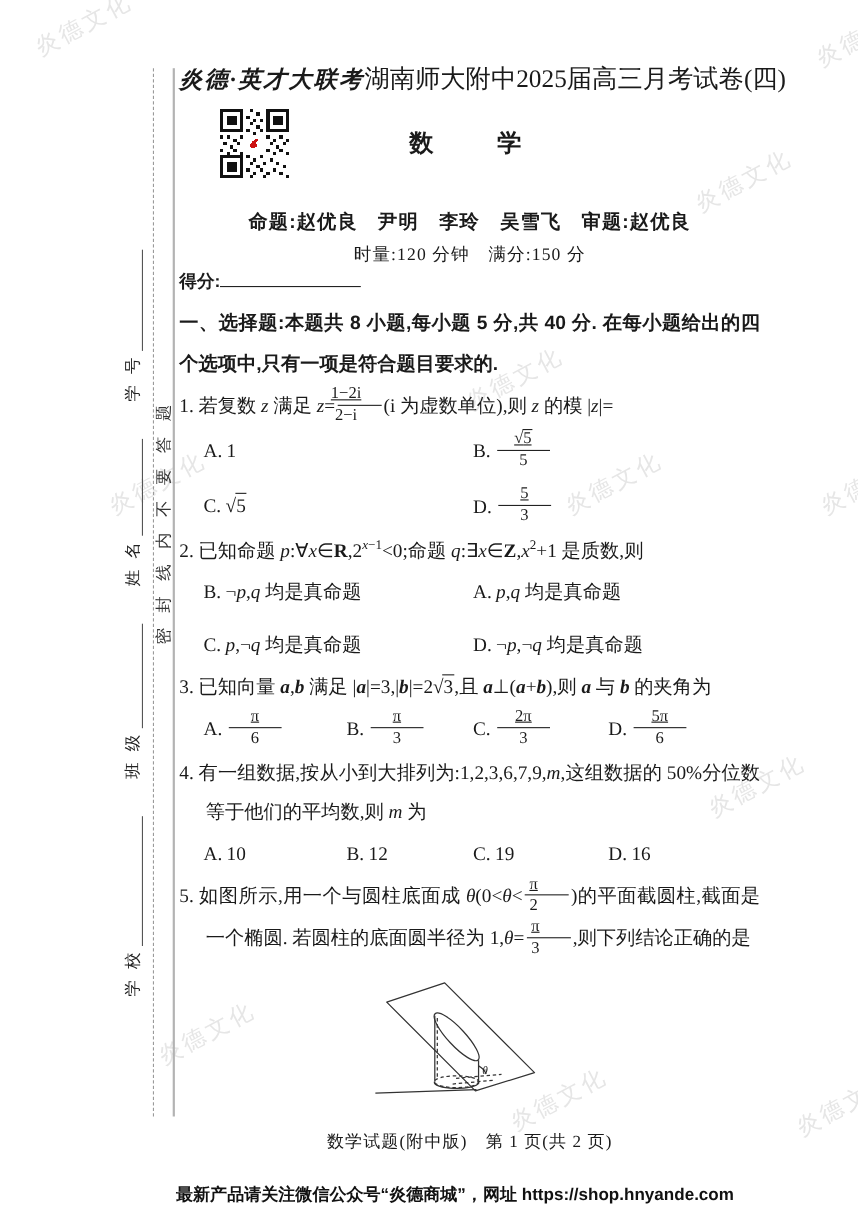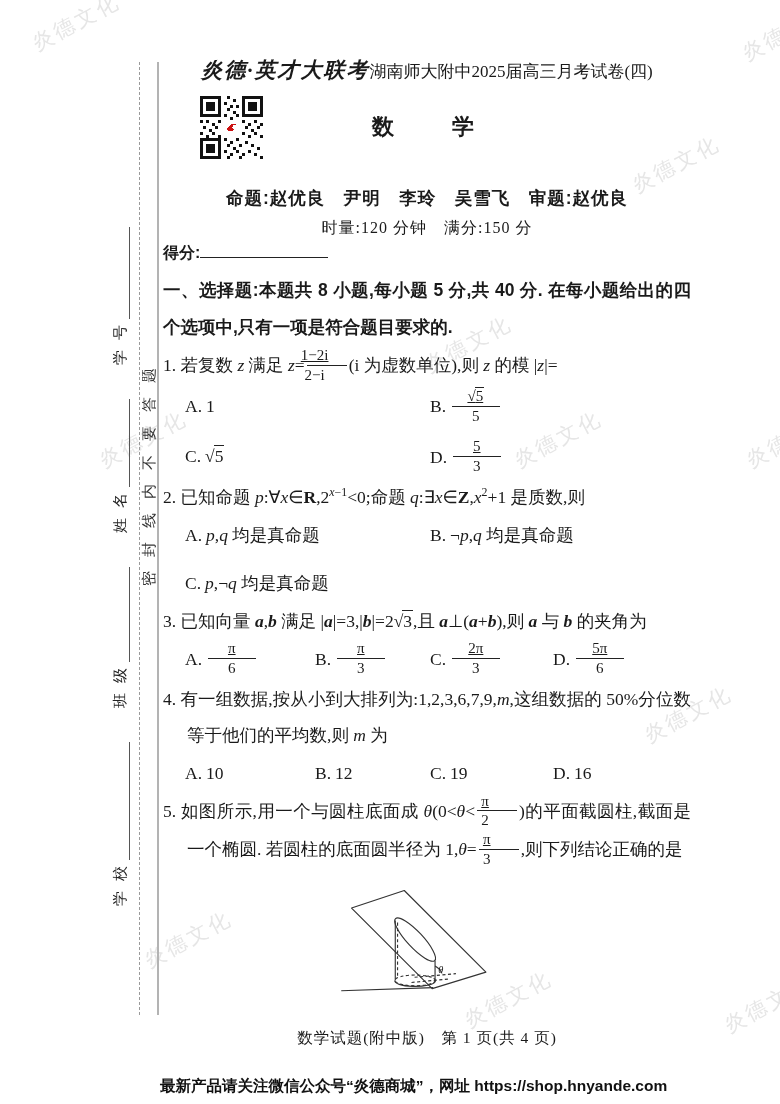--- a/index.html
+++ b/index.html
@@ -18,21 +18,21 @@
   .field{display:inline-flex;align-items:flex-end;margin-right:34px;}
   .field-label{font-size:15px;letter-spacing:10px;color:#222;}
   .field-line{display:inline-block;border-bottom:1px solid #555;height:14px;margin-left:-4px;}
   .seal-strip{position:absolute;left:140px;top:586px;width:232px;height:18px;
               transform:rotate(-90deg);transform-origin:top left;
               font-size:15px;letter-spacing:14px;color:#333;white-space:nowrap;}
   
   .content{position:absolute;left:163px;top:56px;width:528px;}
   .title-line{text-align:center;white-space:nowrap;}
   .brand{font-size:21px;font-weight:700;font-style:italic;letter-spacing:2px;margin-top:20px;}
-  .exam-name{font-size:17px;}
+  .exam-name{font-size:23px;}
   .qr-row{position:relative;height:74px;margin-top:12px;}
   .qr{position:absolute;left:37px;top:0;}
   .subject{padding-top:16px;text-align:center;font-family:"Liberation Sans",sans-serif;
            font-weight:700;font-size:22px;letter-spacing:58px;padding-left:50px;}
   .setters{margin-top:16px;text-align:center;font-family:"Liberation Sans",sans-serif;
            font-weight:700;font-size:17.5px;letter-spacing:1px;}
   .duration{margin-top:8px;text-align:center;font-size:16px;letter-spacing:1px;}
   .score-row{margin-top:4px;text-align:left;font-family:"Liberation Sans",sans-serif;
              font-weight:700;font-size:16px;padding-right:28px;}
   .score-line{display:inline-block;width:128px;border-bottom:1.5px solid #222;height:14px;}
@@ -203,23 +203,24 @@
             <div class="opt"><span class="lab">C.</span><span><span class="sqrt"><span class="rad">√</span><span class="bar">5</span></span></span></div>
             <div class="opt"><span class="lab">D.</span><span><span class="frac">
                   <span class="nu">5</span>
                   <span class="de">3</span>
                 </span></span></div>
           </div>
         </div>
         <div class="question">
           <div class="stem">2. 已知命题 <span class="mi">p</span>:∀<span class="mi">x</span>∈<span class="mB">R</span>,2<sup><span class="mi">x</span>−1</sup>&lt;0;命题 <span class="mi">q</span>:∃<span class="mi">x</span>∈<span class="mB">Z</span>,<span class="mi">x</span><sup>2</sup>+1 是质数,则</div>
           <div class="options cols2">
+            <div class="opt"><span class="lab">B.</span><span>¬<span class="mi">p</span>,<span class="mi">q</span> 均是真命题</span></div>
             <div class="opt"><span class="lab">A.</span><span><span class="mi">p</span>,<span class="mi">q</span> 均是真命题</span></div>
-            <div class="opt"><span class="lab">B.</span><span>¬<span class="mi">p</span>,<span class="mi">q</span> 均是真命题</span></div>
             <div class="opt"><span class="lab">C.</span><span><span class="mi">p</span>,¬<span class="mi">q</span> 均是真命题</span></div>
+            <div class="opt"><span class="lab">D.</span><span>¬<span class="mi">p</span>,¬<span class="mi">q</span> 均是真命题</span></div>
           </div>
         </div>
         <div class="question">
           <div class="stem">3. 已知向量 <span class="mb">a</span>,<span class="mb">b</span> 满足 |<span class="mb">a</span>|=3,|<span class="mb">b</span>|=2<span class="sqrt"><span class="rad">√</span><span class="bar">3</span></span>,且 <span class="mb">a</span>⊥(<span class="mb">a</span>+<span class="mb">b</span>),则 <span class="mb">a</span> 与 <span class="mb">b</span> 的夹角为</div>
           <div class="options cols4">
             <div class="opt"><span class="lab">A.</span><span><span class="frac">
                   <span class="nu">π</span>
                   <span class="de">6</span>
                 </span></span></div>
             <div class="opt"><span class="lab">B.</span><span><span class="frac">
@@ -272,16 +273,16 @@
 
       <path d="M56.5 46 L56.5 100" stroke-dasharray="3 2.4"></path>
       <path d="M73 99 L113 95.5" stroke-dasharray="3 2.4"></path>
       <path d="M70 104 L107 100.6" stroke-dasharray="3 2.4"></path>
       <path d="M92.8 88 Q97.5 90.5 99.5 95.2"></path>
       <text id="fig-theta" x="96" y="95" font-size="10" font-style="italic" stroke="none" fill="#222" font-family="Liberation Serif, serif">θ</text>
     </svg>
 
   </div>
 
-  <div class="footer">数学试题(附中版)　第 1 页(共 4 页)</div>
+  <div class="footer">数学试题(附中版)　第 1 页(共 2 页)</div>
   <div class="promo">最新产品请关注微信公众号“炎德商城”，网址 https://shop.hnyande.com</div>
 
 </div>
 
 </body></html>

